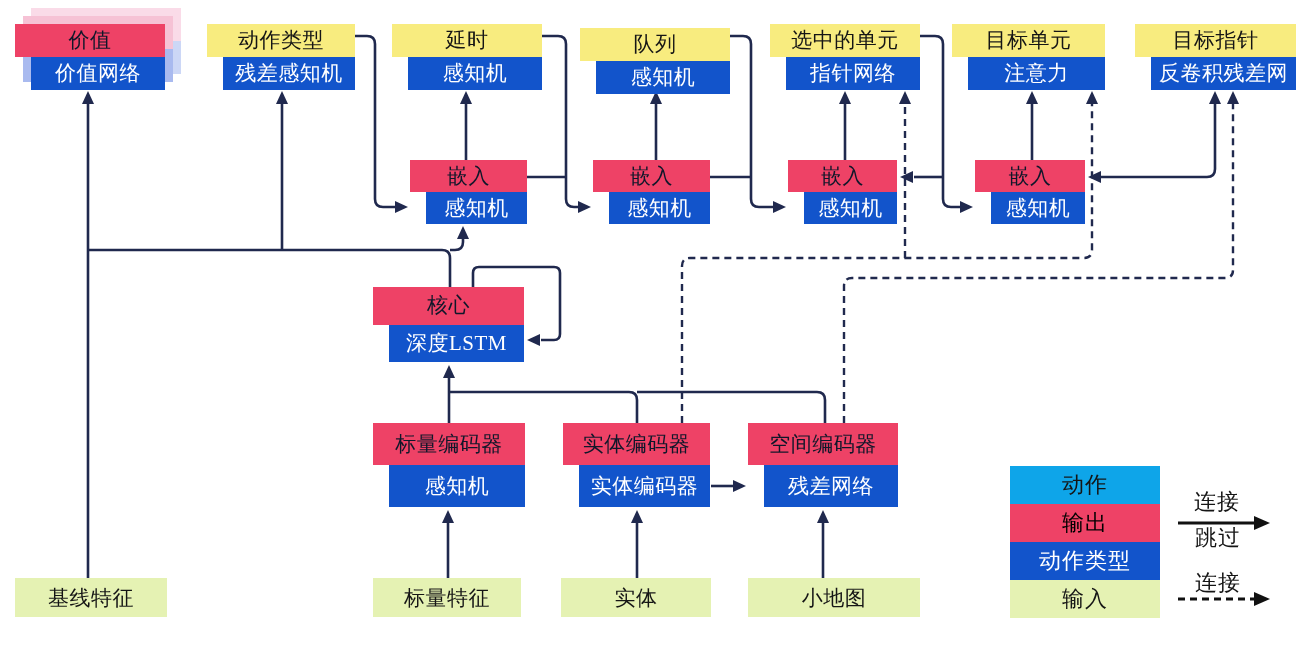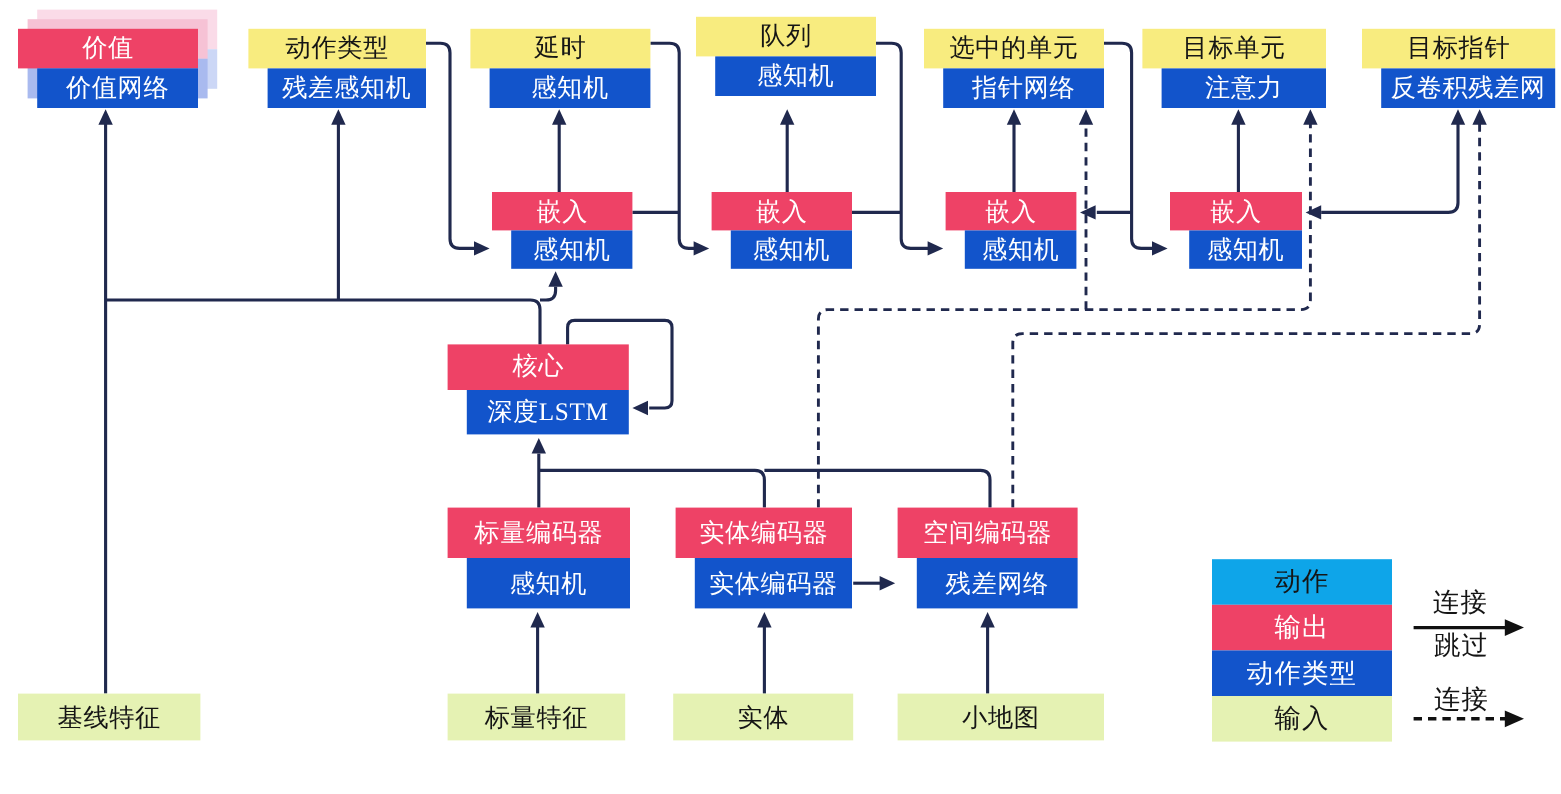--- a/index.html
+++ b/index.html
@@ -6,21 +6,21 @@
   #canvas{
     position:relative;width:1301px;height:662px;overflow:hidden;
     font-family:"Liberation Serif","DejaVu Serif",serif;background:#ffffff;
   }
   #wires{position:absolute;left:0;top:0;width:1301px;height:662px;}
   .node,.sheet,.inputbox{position:absolute;box-sizing:border-box;}
   .node{display:flex;flex-direction:column;}
   .sect{flex:1;display:flex;align-items:center;justify-content:center;
         font-size:21px;line-height:1;white-space:nowrap;letter-spacing:0.5px;}
   .c-action{background:var(--yellow);color:#151515;}
-  .c-output{background:var(--red);color:#ffffff;}
+  .c-output{background:var(--red);color:#0f172a;}
   .c-network{background:var(--blue);color:#ffffff;margin-left:16px;}
   .inputbox{background:var(--green);color:#151515;display:flex;align-items:center;
         justify-content:center;font-size:21px;letter-spacing:0.5px;}
   .sheet{display:flex;flex-direction:column;}
   .sheet > div{flex:1;}
   #legend-swatches{position:absolute;display:flex;flex-direction:column;}
   .legend-row{display:flex;align-items:center;justify-content:center;
         font-size:22px;letter-spacing:1px;}
   .legend-label{position:absolute;font-size:22px;color:#151515;
         text-align:center;white-space:nowrap;letter-spacing:1px;}
@@ -99,21 +99,21 @@
         <div class="sect c-network">价值网络</div>
       </div>
       <div class="node" style="left: 207px; top: 24px; width: 148px; height: 66px;">
         <div class="sect c-action">动作类型</div>
         <div class="sect c-network">残差感知机</div>
       </div>
       <div class="node" style="left: 392px; top: 24px; width: 150px; height: 66px;">
         <div class="sect c-action">延时</div>
         <div class="sect c-network">感知机</div>
       </div>
-      <div class="node" style="left: 580px; top: 14px; width: 150px; height: 66px;">
+      <div class="node" style="left: 580px; top: 28px; width: 150px; height: 66px;">
         <div class="sect c-action">队列</div>
         <div class="sect c-network">感知机</div>
       </div>
       <div class="node" style="left: 770px; top: 24px; width: 150px; height: 66px;">
         <div class="sect c-action">选中的单元</div>
         <div class="sect c-network">指针网络</div>
       </div>
       <div class="node" style="left: 952px; top: 24px; width: 153px; height: 66px;">
         <div class="sect c-action">目标单元</div>
         <div class="sect c-network">注意力</div>
@@ -155,21 +155,21 @@
         <div class="sect c-network">残差网络</div>
       </div>
       <div class="inputbox" style="left: 15px; top: 578px; width: 152px; height: 39px;">基线特征</div>
       <div class="inputbox" style="left: 373px; top: 578px; width: 148px; height: 39px;">标量特征</div>
       <div class="inputbox" style="left: 561px; top: 578px; width: 150px; height: 39px;">实体</div>
       <div class="inputbox" style="left: 748px; top: 578px; width: 172px; height: 39px;">小地图</div>
     </div>
   <div id="legend">
       <div id="legend-swatches" style="left: 1010px; top: 466px; width: 150px;">
         <div class="legend-row " style="height: 38px; background: #0ea5e9; color: rgb(21, 21, 21);">动作</div>
-        <div class="legend-row " style="height: 38px; background: rgb(238, 66, 102); color: #ffffff;">输出</div>
+        <div class="legend-row " style="height: 38px; background: rgb(238, 66, 102); color: #000000;">输出</div>
         <div class="legend-row " style="height: 38px; background: rgb(18, 84, 203); color: rgb(255, 255, 255);">动作类型</div>
         <div class="legend-row inputbox-flat" style="height: 38px; background: rgb(229, 242, 179); color: rgb(21, 21, 21);">输入</div>
       </div>
       <div class="legend-label" style="left: 1172px; top: 487px; width: 90px;">连接</div>
       <div class="legend-label" style="left: 1173px; top: 523px; width: 90px;">跳过</div>
       <div class="legend-label" style="left: 1173px; top: 568px; width: 90px;">连接</div>
     </div>
 </div>
 
 </body></html>

